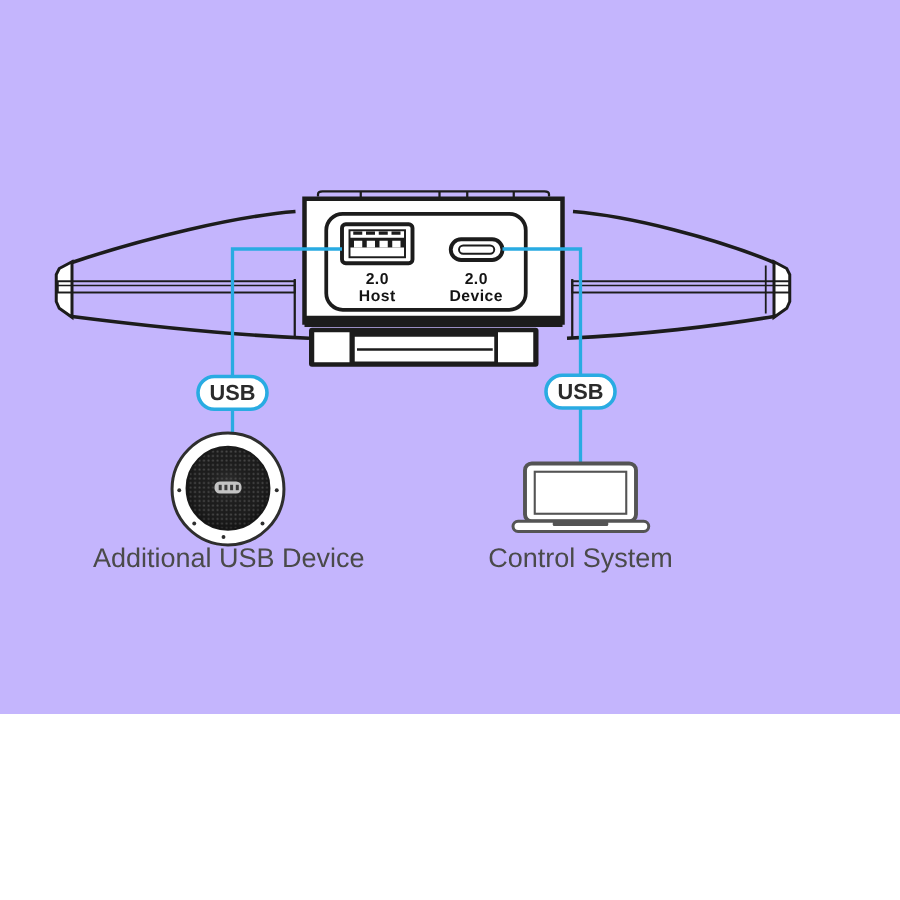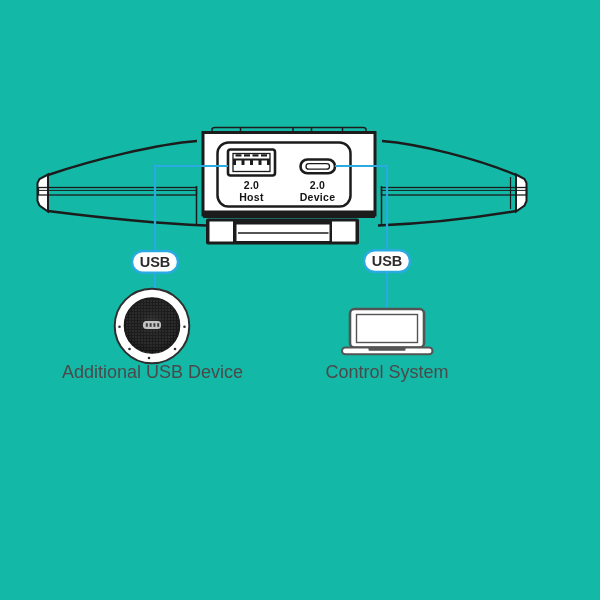--- a/index.html
+++ b/index.html
@@ -1,17 +1,17 @@
 <!DOCTYPE html>
 <html><head>
 <meta charset="utf-8">
 <style>
   html, body { margin: 0; padding: 0; background: #ffffff; }
   .canvas {
-    width: 600px; height: 600px; background: #14b8a6;
+    width: 600px; height: 476px; background: #c4b5fd;
     position: relative; overflow: hidden;
     font-family: "Liberation Sans", sans-serif;
   }
   svg { display: block; }
   .outline { stroke: #1c1c1c; fill: none; }
   .port-label {
     font-family: "Liberation Sans", sans-serif;
     font-size: 10.5px; font-weight: 700; fill: #141414;
     text-anchor: middle; letter-spacing: 0.3px;
   }

